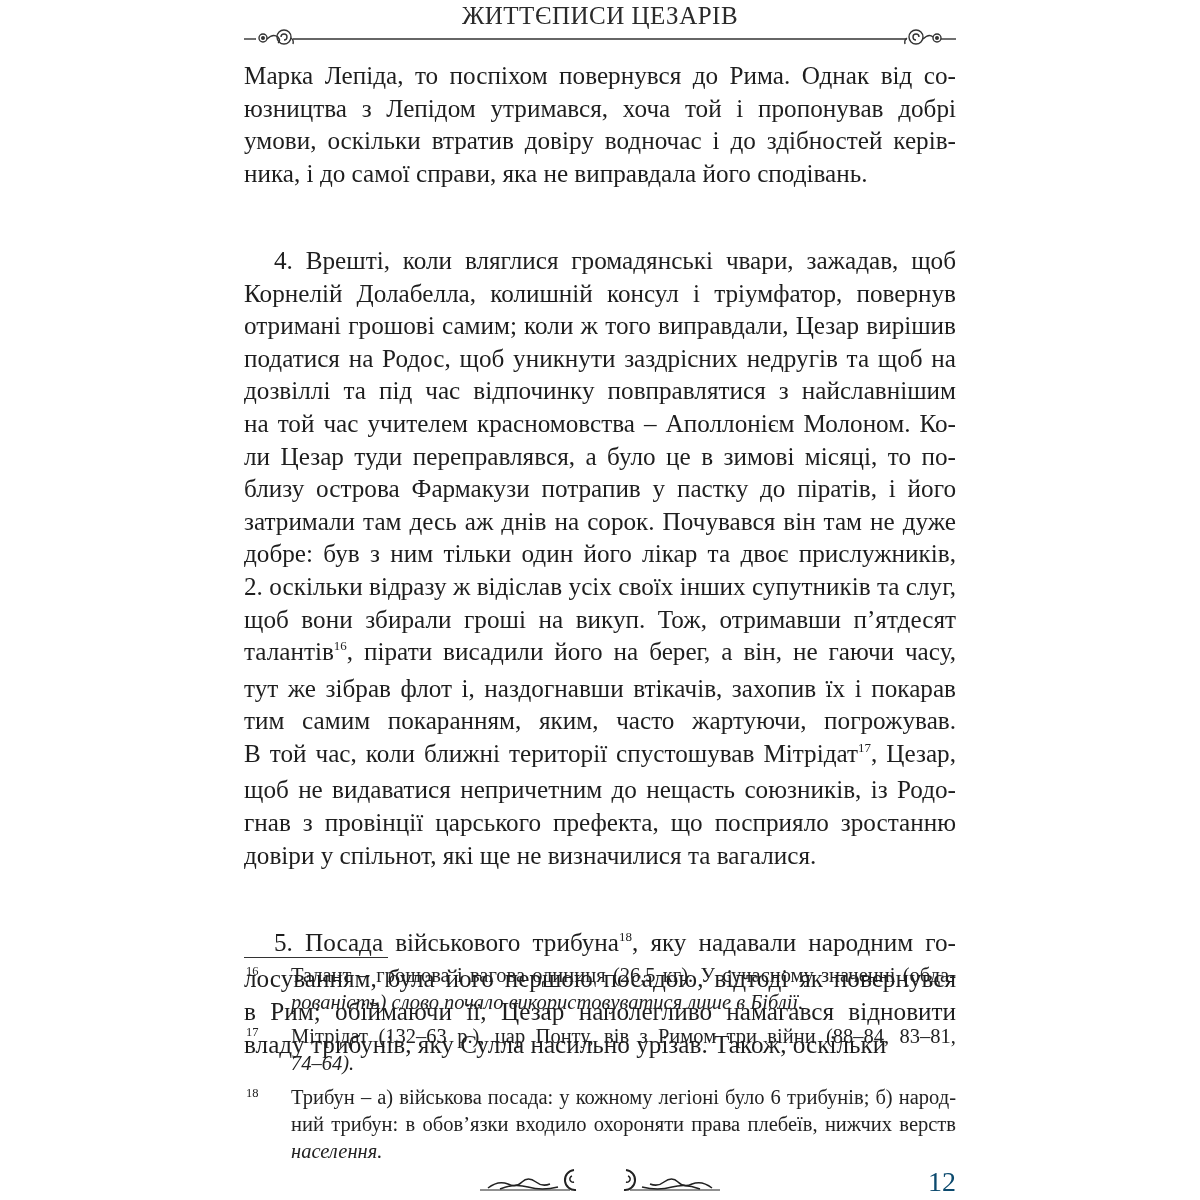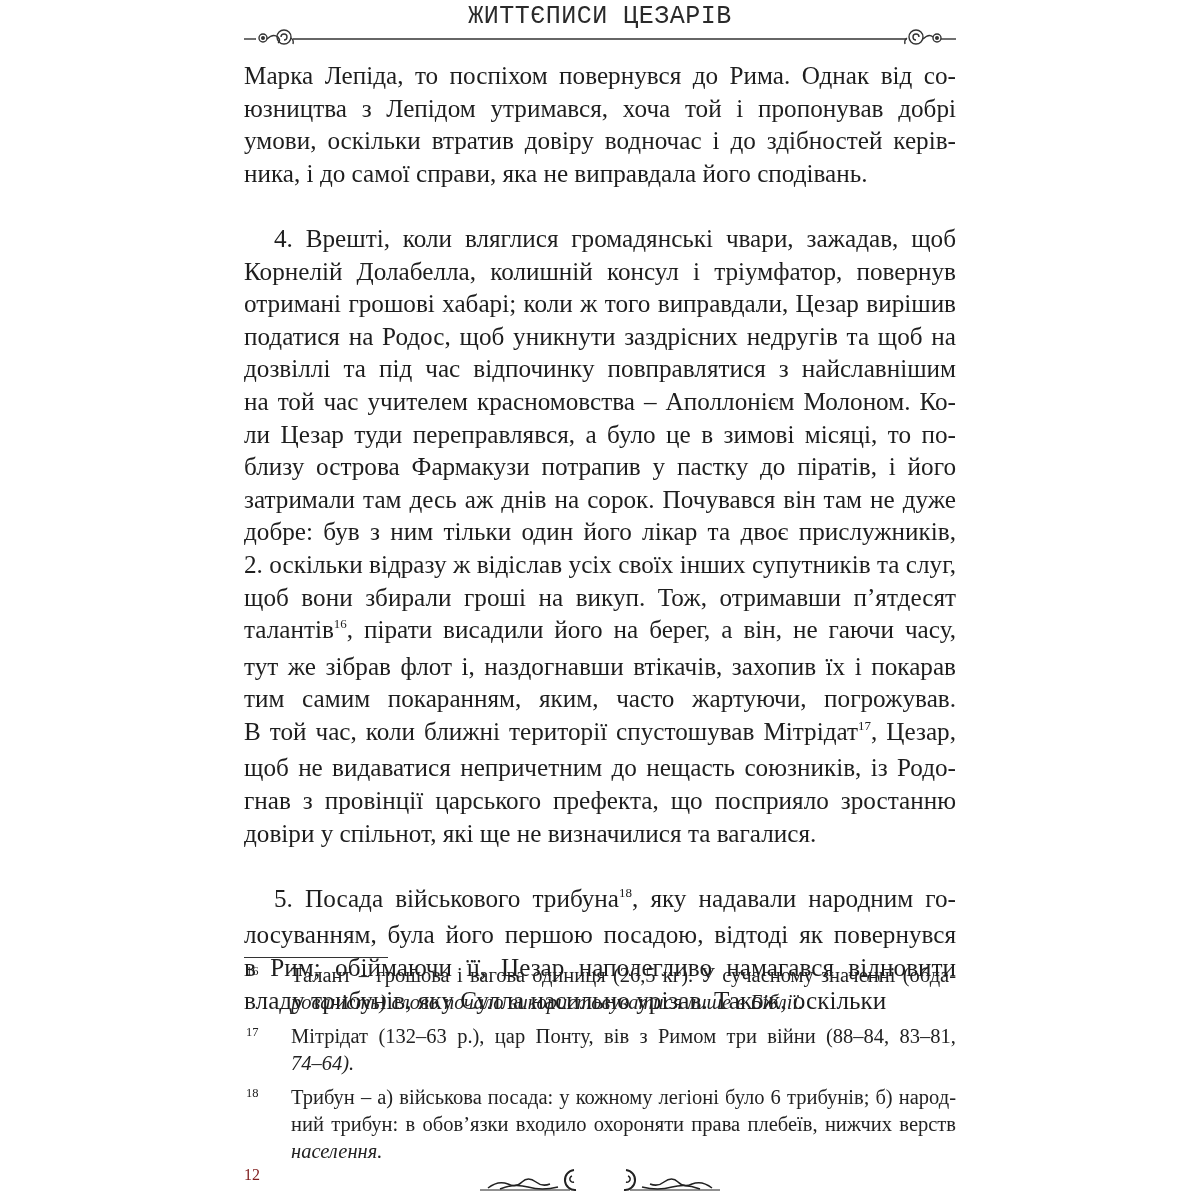--- a/index.html
+++ b/index.html
@@ -1,43 +1,43 @@
 <!DOCTYPE html>
 <html><head>
 <meta charset="utf-8">
 <style>
   html, body { margin: 0; padding: 0; background: #ffffff; }
   body { width: 1200px; height: 1200px; position: relative; overflow: hidden;
          font-family: "Liberation Serif", "DejaVu Serif", serif; color: #1e1e1e; }
   .page { position: absolute; left: 244px; top: 0; width: 712px; }
 
-  .running-head { position: absolute; left: 0; top: 0; width: 712px; height: 50px; font-family: Liberation Mono, monospace; }
+  .running-head { position: absolute; left: 0; top: 0; width: 712px; height: 50px; }
   .running-title { position: absolute; left: 0; right: 0; top: 2px; text-align: center;
                    font-size: 25px; letter-spacing: 0.5px; color: #2a2a2a; }
   .head-rule { position: absolute; left: 0; top: 25px; width: 712px; height: 28px; }
 
   .body-text { position: absolute; left: 0; top: 60px; width: 712px; font-size: 25.2px;
                line-height: 32.6px; text-align: justify; }
   .para { margin: 0; }
   .para .line { display: block; text-align: justify; text-align-last: justify; white-space: nowrap; }
   .para .line.last { text-align-last: left; }
-  .indent { padding-left: 30px; }
+  .indent { padding-left: 30px; margin-top: 22px; }
   .gap { height: 32.6px; }
 
   sup.fn { font-size: 13px; vertical-align: 0; position: relative; top: -10px; }
 
   .fn-rule { position: absolute; left: 0; top: 957px; width: 144px; border-top: 1.3px solid #333; }
   .footnotes { position: absolute; left: 0; top: 962px; width: 712px; font-size: 20.5px; line-height: 27px; color: #222; }
   .footnote { position: relative; padding-left: 20px; margin-bottom: 7px; }
   .footnote .fn-num { position: absolute; left: 2px; top: -4px; font-size: 12.5px; }
   .footnote .line { display: block; white-space: nowrap; text-align: justify; text-align-last: justify; margin-left: 27px; }
   .footnote .line.last { text-align-last: left; font-style: italic; }
 
   .folio { position: absolute; left: 0; top: 1158px; width: 712px; height: 40px; }
-  .folio-num { position: absolute; left: 0; right: 0; top: 8px; text-align: left; font-size: 16px; color: #7f1d1d; }
+  .folio-num { position: absolute; left: 0; right: 0; top: 8px; text-align: right; font-size: 28px; color: #0c4a6e; }
   .folio-orn { position: absolute; top: 4px; width: 120px; height: 34px; }
 </style>
 </head>
 <body>
 
 <div class="page">
 
   <div class="running-head">
     <div class="running-title">ЖИТТЄПИСИ ЦЕЗАРІВ</div>
     <svg class="head-rule" viewBox="0 0 712 28">
@@ -67,21 +67,21 @@
       <div class="para">
         <span class="line">Марка Лепіда, то поспіхом повернувся до Рима. Однак від со-</span>
         <span class="line">юзництва з Лепідом утримався, хоча той і пропонував добрі</span>
         <span class="line">умови, оскільки втратив довіру водночас і до здібностей керів-</span>
         <span class="line last">ника, і до самої справи, яка не виправдала його сподівань.</span>
       </div>
       <div class="gap"></div>
       <div class="para">
         <span class="line indent">4. Врешті, коли вляглися громадянські чвари, зажадав, щоб</span>
         <span class="line">Корнелій Долабелла, колишній консул і тріумфатор, повернув</span>
-        <span class="line">отримані грошові хабарі; коли ж того виправдали, Цезар вирішив</span>
+        <span class="line">отримані грошові самим; коли ж того виправдали, Цезар вирішив</span>
         <span class="line">податися на Родос, щоб уникнути заздрісних недругів та щоб на</span>
         <span class="line">дозвіллі та під час відпочинку повправлятися з найславнішим</span>
         <span class="line">на той час учителем красномовства – Аполлонієм Молоном. Ко-</span>
         <span class="line">ли Цезар туди переправлявся, а було це в зимові місяці, то по-</span>
         <span class="line">близу острова Фармакузи потрапив у пастку до піратів, і його</span>
         <span class="line">затримали там десь аж днів на сорок. Почувався він там не дуже</span>
         <span class="line">добре: був з ним тільки один його лікар та двоє прислужників,</span>
         <span class="line">2. оскільки відразу ж відіслав усіх своїх інших супутників та слуг,</span>
         <span class="line">щоб вони збирали гроші на викуп. Тож, отримавши п’ятдесят</span>
         <span class="line">талантів<sup class="fn">16</sup>, пірати висадили його на берег, а він, не гаючи часу,</span>

